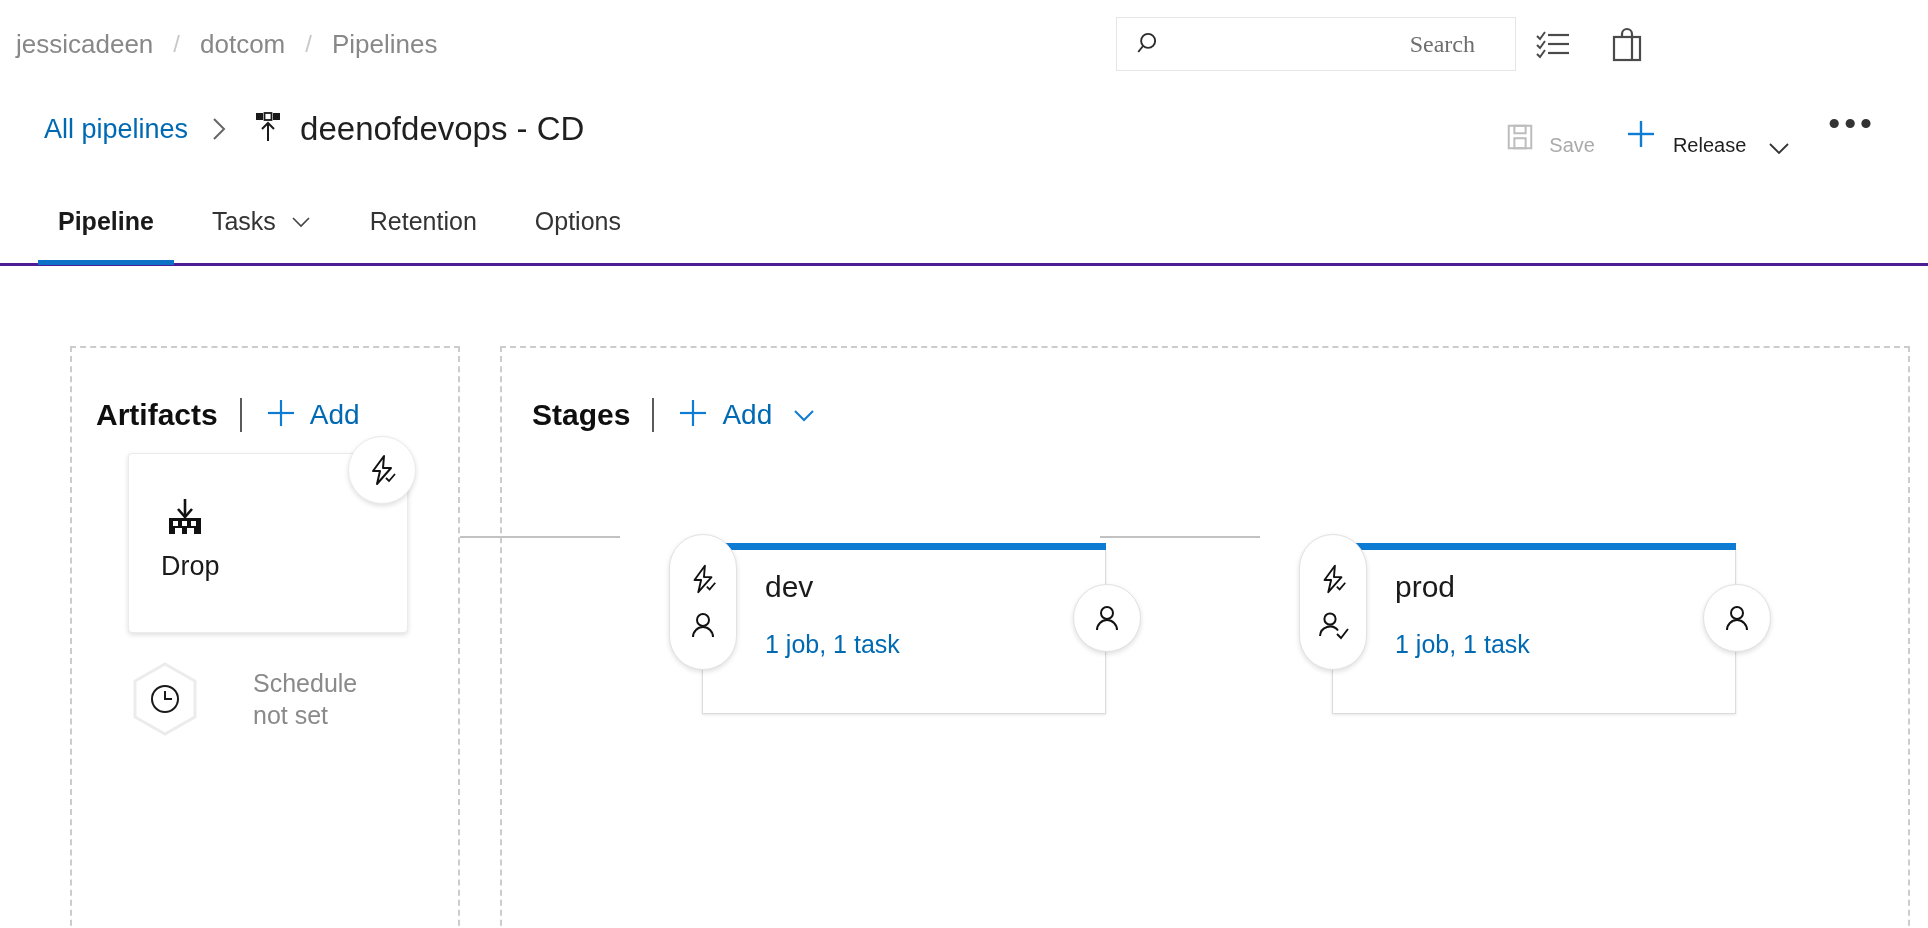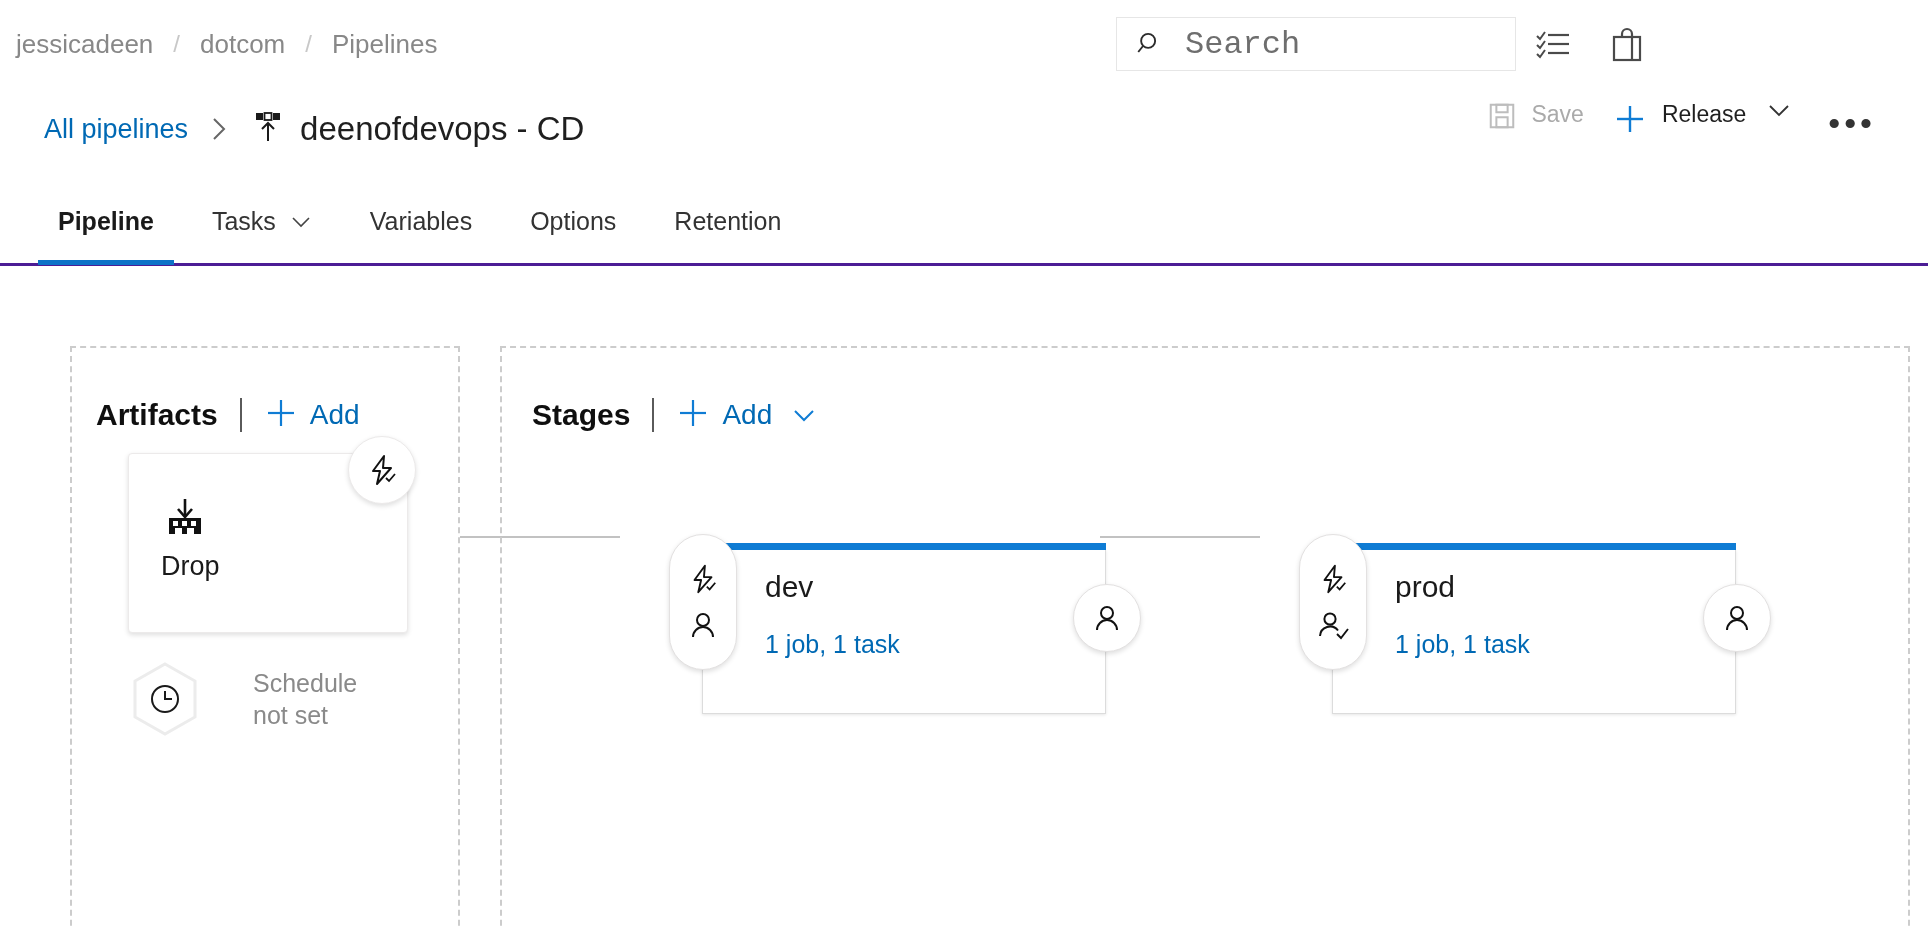--- a/index.html
+++ b/index.html
@@ -53,26 +53,27 @@
     border: 1px solid #e6e6e6;
     background: #ffffff;
     display: flex;
     align-items: center;
     box-sizing: border-box;
   }
   .searchbox .mag { margin-left: 18px; display: flex; align-items: center; }
   .search-input {
     border: 0;
     outline: none;
-    font-family: Liberation Mono, monospace;
-    font-size: 32px;
+    font-family: Liberation Serif, serif;
+    font-size: 24px;
     color: #666666;
     background: transparent;
     margin-left: 18px;
     width: 290px;
+    text-align: right;
   }
   .search-input::placeholder { color: #6e6e6e; }
   .topicon {
     width: 74px; height: 74px;
     display: flex; align-items: center; justify-content: center;
   }
 
   
   .header {
     position: absolute;
@@ -106,24 +107,24 @@
   }
   .header-right {
     position: absolute;
     right: 36px; top: 0;
     height: 82px;
     display: flex;
     align-items: center;
   }
   .cmd {
     display: flex;
-    align-items: flex-start;
+    align-items: flex-end;
     height: 56px;
     padding: 0 14px;
-    font-size: 23px;
+    font-size: 20px;
     white-space: nowrap;
   }
   .cmd.disabled { color: #aaaaaa; }
   .cmd .lbl { margin-left: 14px; }
   .cmd-release .lbl { color: #1f1f1f; }
   .cmd-release .chev { margin-left: 20px; display: flex; align-items: center; }
   .ellipsis {
     font-size: 34px;
     color: #333333;
     letter-spacing: 4px;
@@ -429,27 +430,24 @@
     </div>
     <div class="tab">
       <span>Tasks</span>
       <span class="tchev">
         <svg width="22" height="16" viewBox="0 0 22 16" fill="none" stroke="#444444" stroke-width="1.6">
           <polyline points="3,4 11,12 19,4"></polyline>
         </svg>
       </span>
     </div>
     <div class="tab">
-      <span>Variables</span>
+      <span>Retention</span>
     </div>
     <div class="tab">
       <span>Options</span>
-    </div>
-    <div class="tab">
-      <span>Retention</span>
     </div>
   </div>
 </div>
 
 <div class="canvas">
 
   <div class="conn conn-artifact"></div>
   <div class="conn conn-stage"></div>
 
   <div class="panel panel-artifacts">

